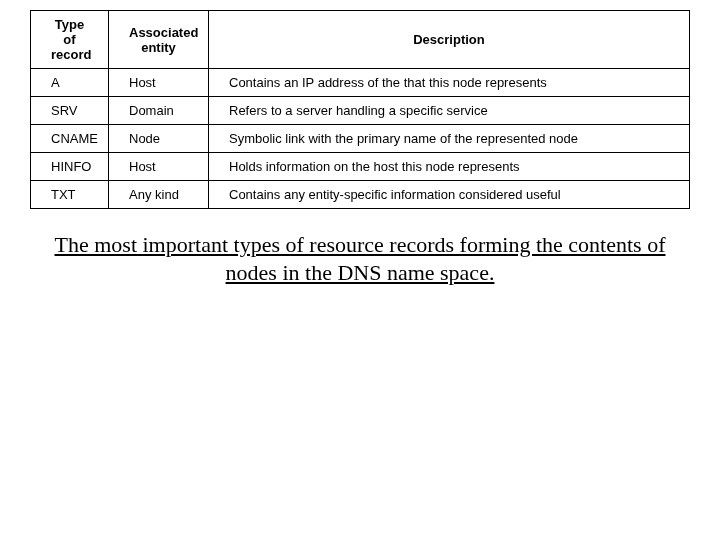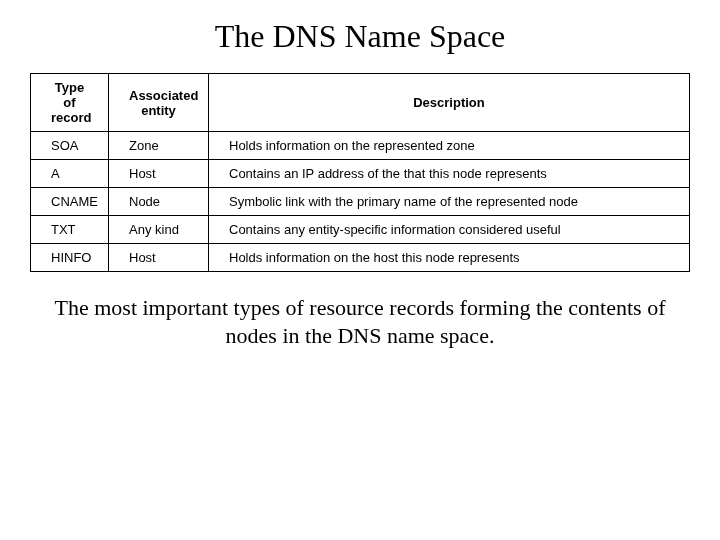--- a/index.html
+++ b/index.html
@@ -45,66 +45,66 @@
   table.dns col.c1 { width: 78px; }
   table.dns col.c2 { width: 100px; }
   table.dns col.c3 { width: auto; }
   .caption {
     font-family: "Times New Roman", Times, serif;
     font-size: 22px;
     text-align: center;
     margin-top: 22px;
     line-height: 1.25;
     padding: 0 10px;
+    text-decoration: underline;
   }
 </style>
 </head>
 <body>
 
 <div class="slide">
 
-  <div class="title">The DNS Name Space</div>
 
   <table class="dns">
     <colgroup>
       <col class="c1">
         <col class="c2">
         <col class="c3">
     </colgroup>
     <thead>
       <tr>
         <th>Type of record</th>
         <th>Associated entity</th>
         <th>Description</th>
       </tr>
     </thead>
     <tbody>
       <tr>
-        <td>SOA</td>
-        <td>Zone</td>
-        <td>Holds information on the represented zone</td>
-      </tr>
-      <tr>
         <td>A</td>
         <td>Host</td>
         <td>Contains an IP address of the that this node represents</td>
+      </tr>
+      <tr>
+        <td>SRV</td>
+        <td>Domain</td>
+        <td>Refers to a server handling a specific service</td>
       </tr>
       <tr>
         <td>CNAME</td>
         <td>Node</td>
         <td>Symbolic link with the primary name of the represented node</td>
       </tr>
       <tr>
+        <td>HINFO</td>
+        <td>Host</td>
+        <td>Holds information on the host this node represents</td>
+      </tr>
+      <tr>
         <td>TXT</td>
         <td>Any kind</td>
         <td>Contains any entity-specific information considered useful</td>
-      </tr>
-      <tr>
-        <td>HINFO</td>
-        <td>Host</td>
-        <td>Holds information on the host this node represents</td>
       </tr>
     </tbody>
   </table>
 
   <div class="caption">The most important types of resource records forming the contents of nodes in the DNS name space.</div>
 
 </div>
 
 </body></html>

